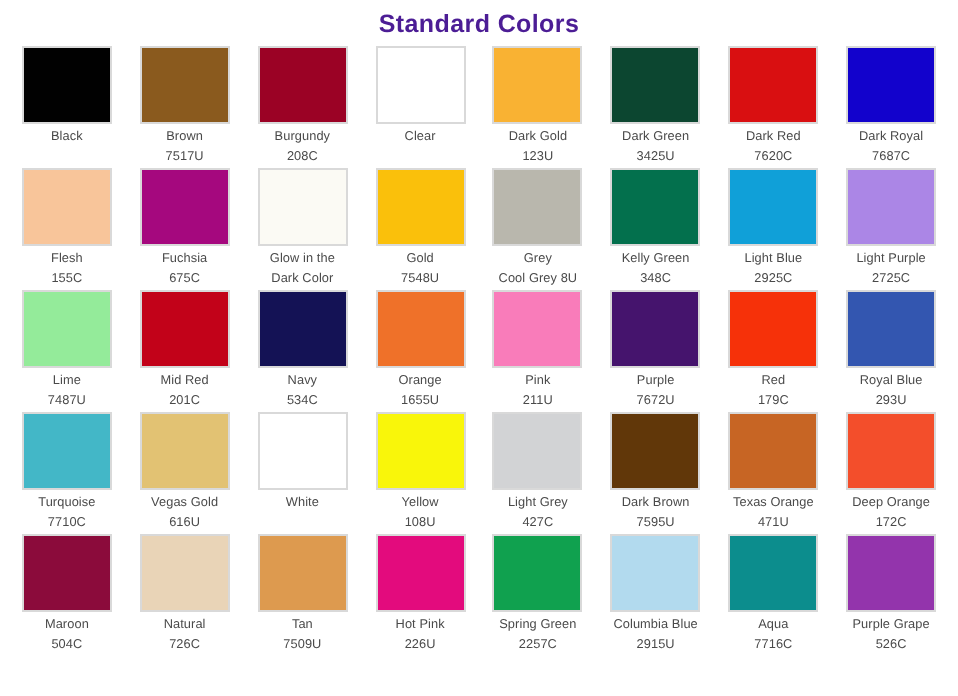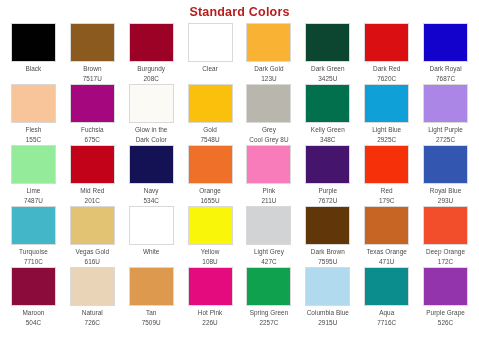--- a/index.html
+++ b/index.html
@@ -70,21 +70,21 @@
   .code {
     display: block;
     white-space: nowrap;
   }
 </style>
 </head>
 <body style="background: rgb(255, 255, 255);">
 
 <div class="page">
 
-  <div class="title" style="color: #b91c1c;">Standard Colors</div>
+  <div class="title" style="color: #4c1d95;">Standard Colors</div>
 
   <div class="grid">
       <div class="row">
         <div class="cell">
           <div class="swatch" style="background-color: rgb(1, 1, 1);"></div>
           <div class="labels">
             <span class="name">Black</span>
             <span class="code"></span>
           </div>
         </div>

